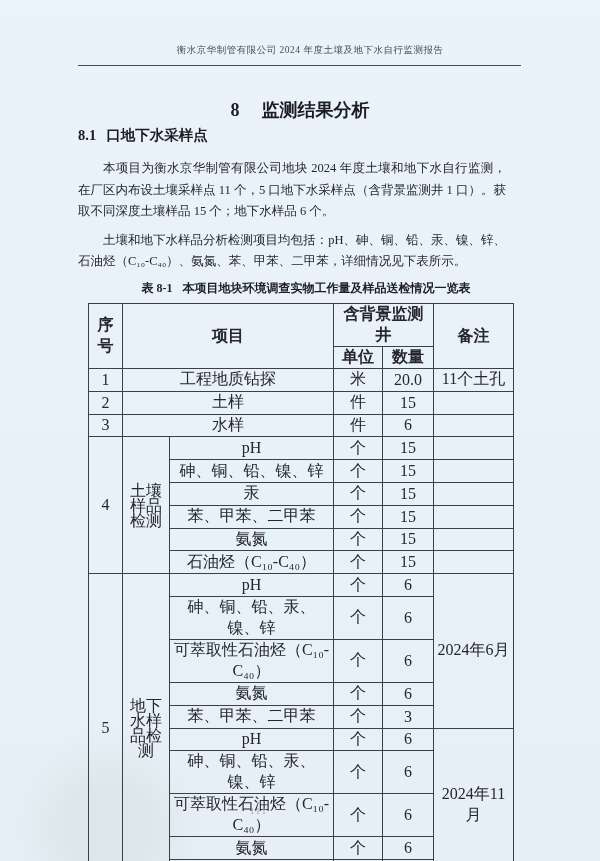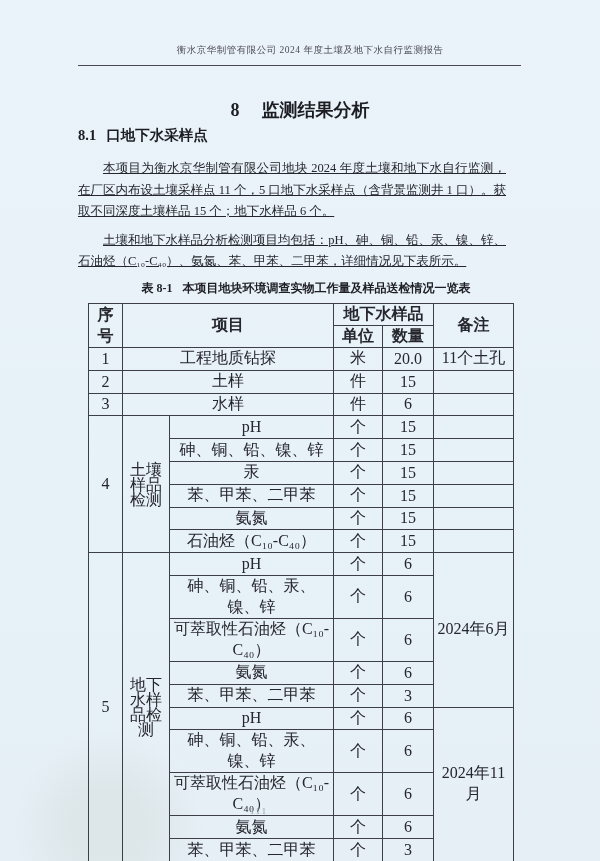--- a/index.html
+++ b/index.html
@@ -30,21 +30,21 @@
   .chapter-title .num{margin-right:22px;}
   .section-title{
     position:absolute;top:126px;left:78px;
     font-size:14.5px;font-weight:bold;color:#1c1c23;
   }
   .section-title .num{margin-right:10px;}
   .body-text{
     position:absolute;top:158px;left:78px;width:444px;
     font-size:12.5px;line-height:21.5px;text-align:justify;color:#26262e;
   }
-  .body-text p{margin:0 16px 7px 0;text-indent:2em;text-decoration:underline;}
+  .body-text p{margin:0 16px 7px 0;text-indent:2em;}
   .table-caption{
     position:absolute;top:280px;left:6px;width:600px;text-align:center;
     font-size:12px;font-weight:bold;color:#1e1e25;
   }
   .table-caption .lbl{margin-right:10px;}
   table.workload{
     position:absolute;top:303px;left:88px;width:425px;
     border-collapse:collapse;table-layout:fixed;
     font-size:16px;color:#26262e;
   }
@@ -92,21 +92,21 @@
         <col style="width:47px">
         <col style="width:164px">
       <col style="width:49px">
         <col style="width:51px">
         <col style="width:80px">
     </colgroup>
     <tbody>
       <tr class="hrow">
         <td rowspan="2">序号</td>
         <td rowspan="2" colspan="2">项目</td>
-        <td colspan="2">地下水样品</td>
+        <td colspan="2">含背景监测井</td>
         <td rowspan="2">备注</td>
       </tr>
       <tr class="hrow">
         <td>单位</td>
         <td>数量</td>
       </tr>
 
       <tr class="drow">
         <td>1</td>
         <td colspan="2">工程地质钻探</td>

